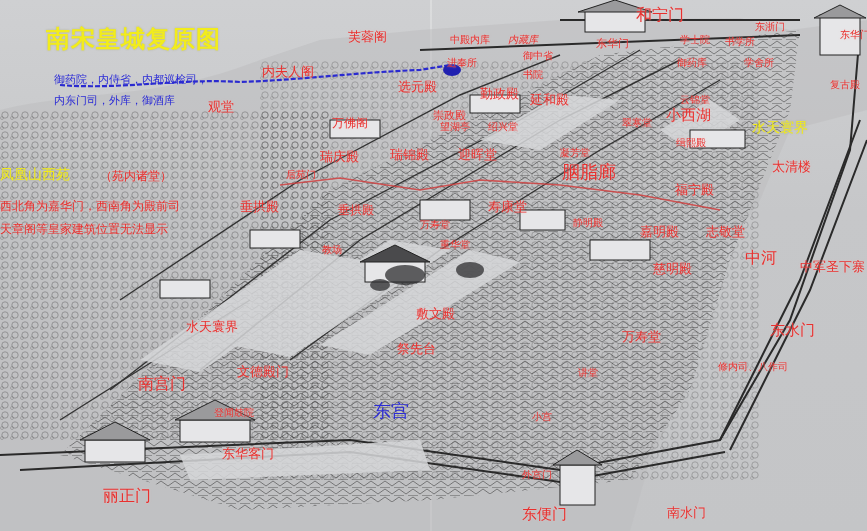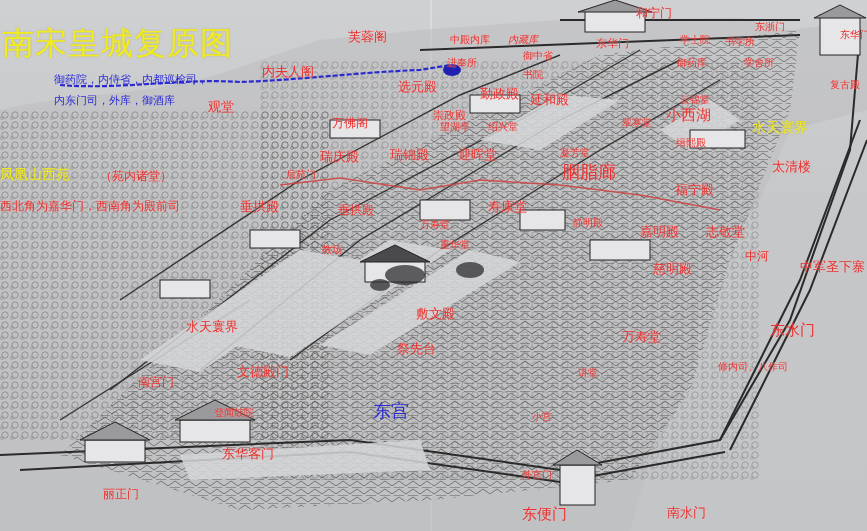--- a/index.html
+++ b/index.html
@@ -5,24 +5,24 @@
   html,body{margin:0;padding:0;}
   body{width:867px;height:531px;overflow:hidden;background:#c9c9cb;font-family:"DejaVu Sans",sans-serif;}
   .map{position:relative;width:867px;height:531px;overflow:hidden;
        background:linear-gradient(180deg,#cfd0d2 0%,#c6c7c9 40%,#c4c5c7 100%);}
   .paper-fold{position:absolute;left:430px;top:0;width:2px;height:531px;background:rgba(255,255,255,0.25);}
   svg.art{position:absolute;left:0;top:0;}
   .lbl{position:absolute;white-space:nowrap;line-height:1;}
   .red{color:#e8302e;text-shadow:0 0 2px rgba(255,200,200,0.6);}
   .blue{color:#2b2bd6;}
   .yellow{color:#f2ec1c;text-shadow:0 0 2px rgba(120,120,0,0.3);}
-  .title{font-size:32px;font-weight:normal;letter-spacing:1px;}
+  .title{font-size:24px;font-weight:bold;letter-spacing:1px;margin-left:44px;}
   .s10{font-size:10px;} .s11{font-size:11px;} .s12{font-size:12px;}
   .s13{font-size:13px;} .s14{font-size:14px;} .s15{font-size:15px;}
-  .s16{font-size:12px;} .s18{font-size:18px;}
+  .s16{font-size:16px;} .s18{font-size:18px;}
 </style>
 </head>
 <body>
 
 <div class="map">
   <div class="paper-fold"></div>
 
   <svg class="art" width="867" height="531" viewBox="0 0 867 531">
     <defs>
       <pattern id="hatch" width="6" height="6" patternUnits="userSpaceOnUse" patternTransform="rotate(35)">
@@ -102,20 +102,21 @@
       <ellipse cx="405" cy="275" rx="20" ry="10"></ellipse>
       <ellipse cx="470" cy="270" rx="14" ry="8"></ellipse>
       <ellipse cx="380" cy="285" rx="10" ry="6"></ellipse>
     </g>
   </svg>
 
   <div class="lbl yellow title" style="left:2px;top:27px;">南宋皇城复原图</div>
   <div class="lbl blue s11" style="left:54px;top:74px;">御药院，内侍省，内都巡检司，</div>
   <div class="lbl blue s11" style="left:54px;top:95px;">内东门司，外库，御酒库</div>
   <div class="lbl red s12" style="left:0px;top:200px;">西北角为嘉华门，西南角为殿前司</div>
+  <div class="lbl red s12" style="left:0px;top:223px;">天章阁等皇家建筑位置无法显示</div>
 
   <div class="lbl yellow s14" style="left:0px;top:167px;">凤凰山西苑</div>
   <div class="lbl red s12" style="left:100px;top:170px;">（苑内诸堂）</div>
   <div class="lbl blue s18" style="left:373px;top:402px;">东宫</div>
   <div class="lbl yellow s14" style="left:752px;top:120px;">水天寰界</div>
 
   <div class="lbl red s13" style="left:348px;top:30px;">芙蓉阁</div>
   <div class="lbl red s16" style="left:636px;top:7px;">和宁门</div>
   <div class="lbl red s11" style="left:596px;top:38px;">东华门</div>
   <div class="lbl red s10" style="left:755px;top:22px;">东浙门</div>

